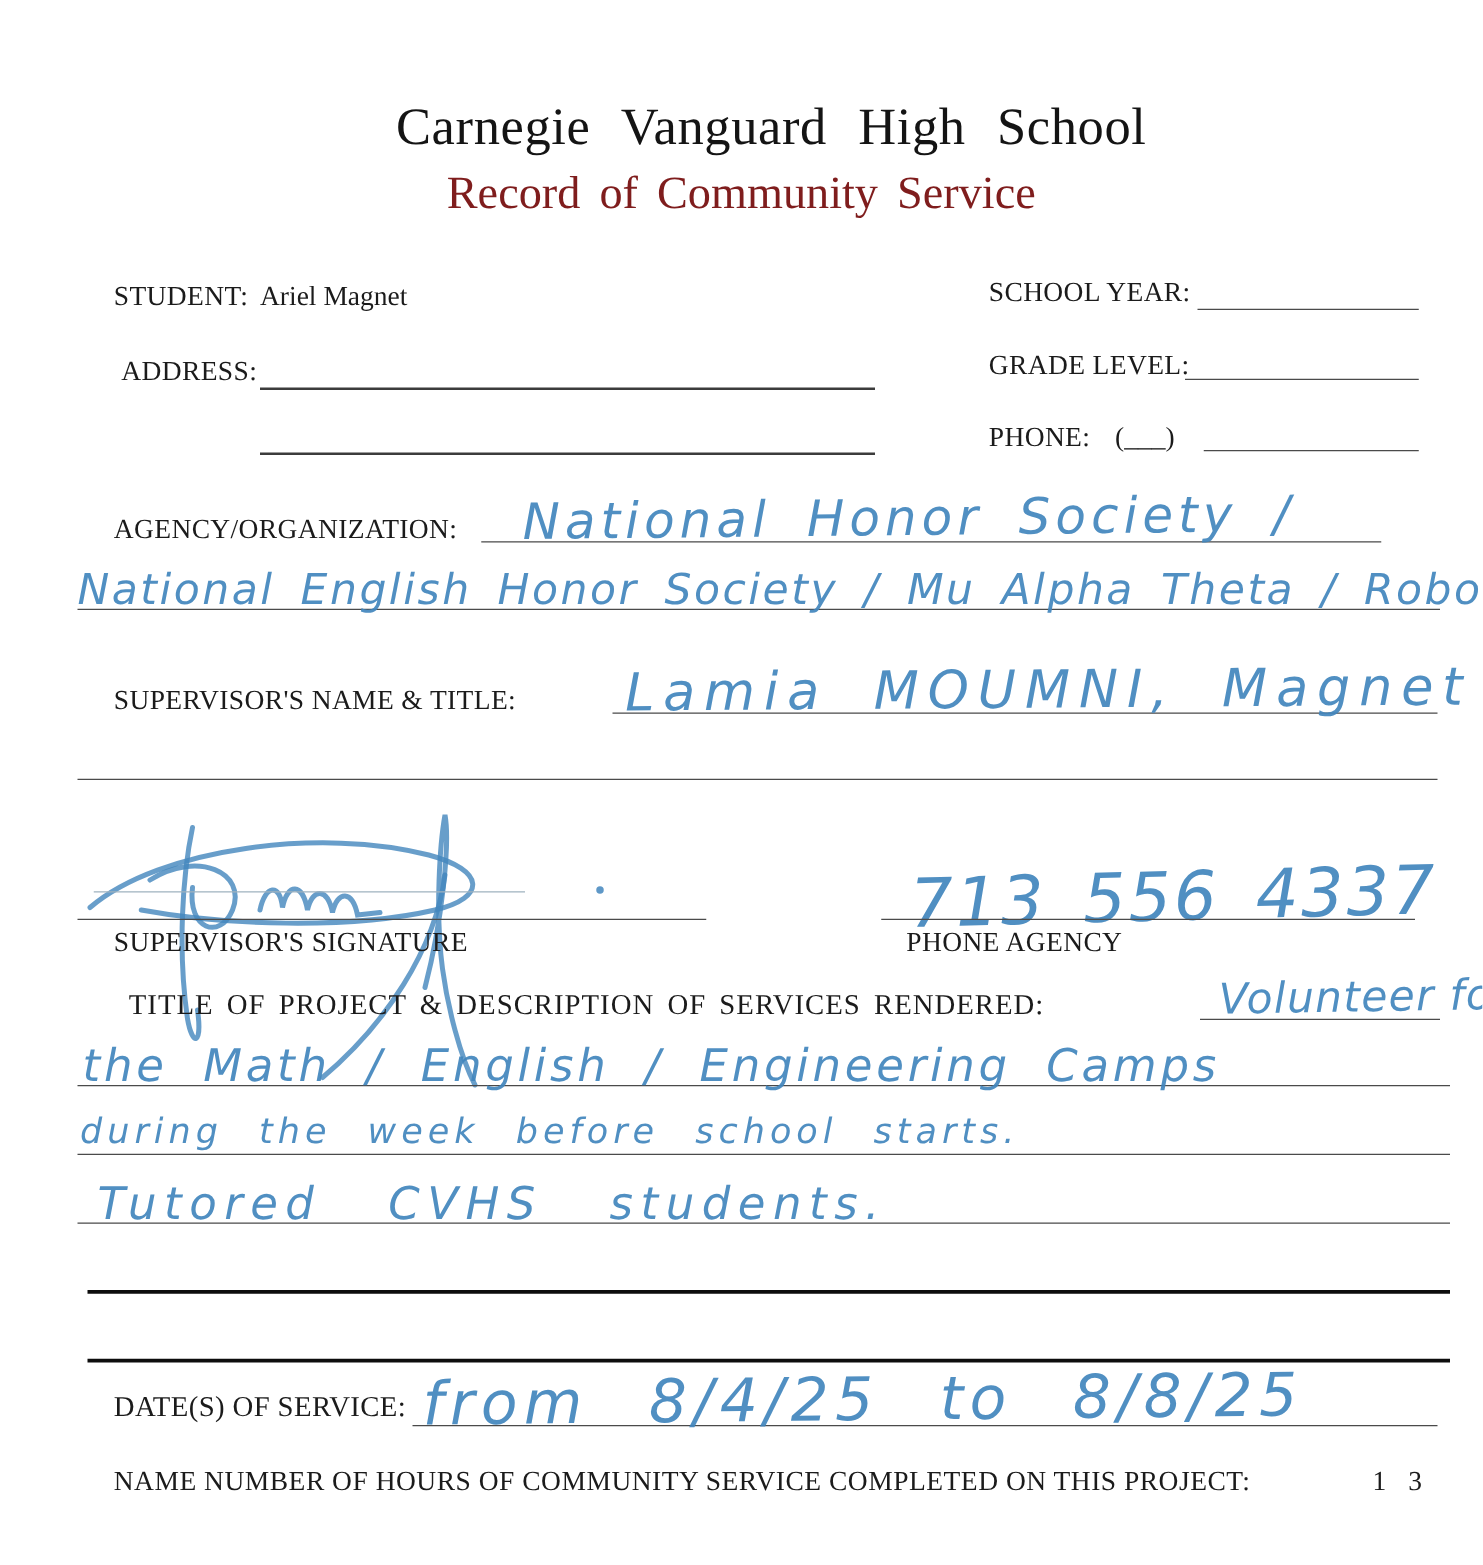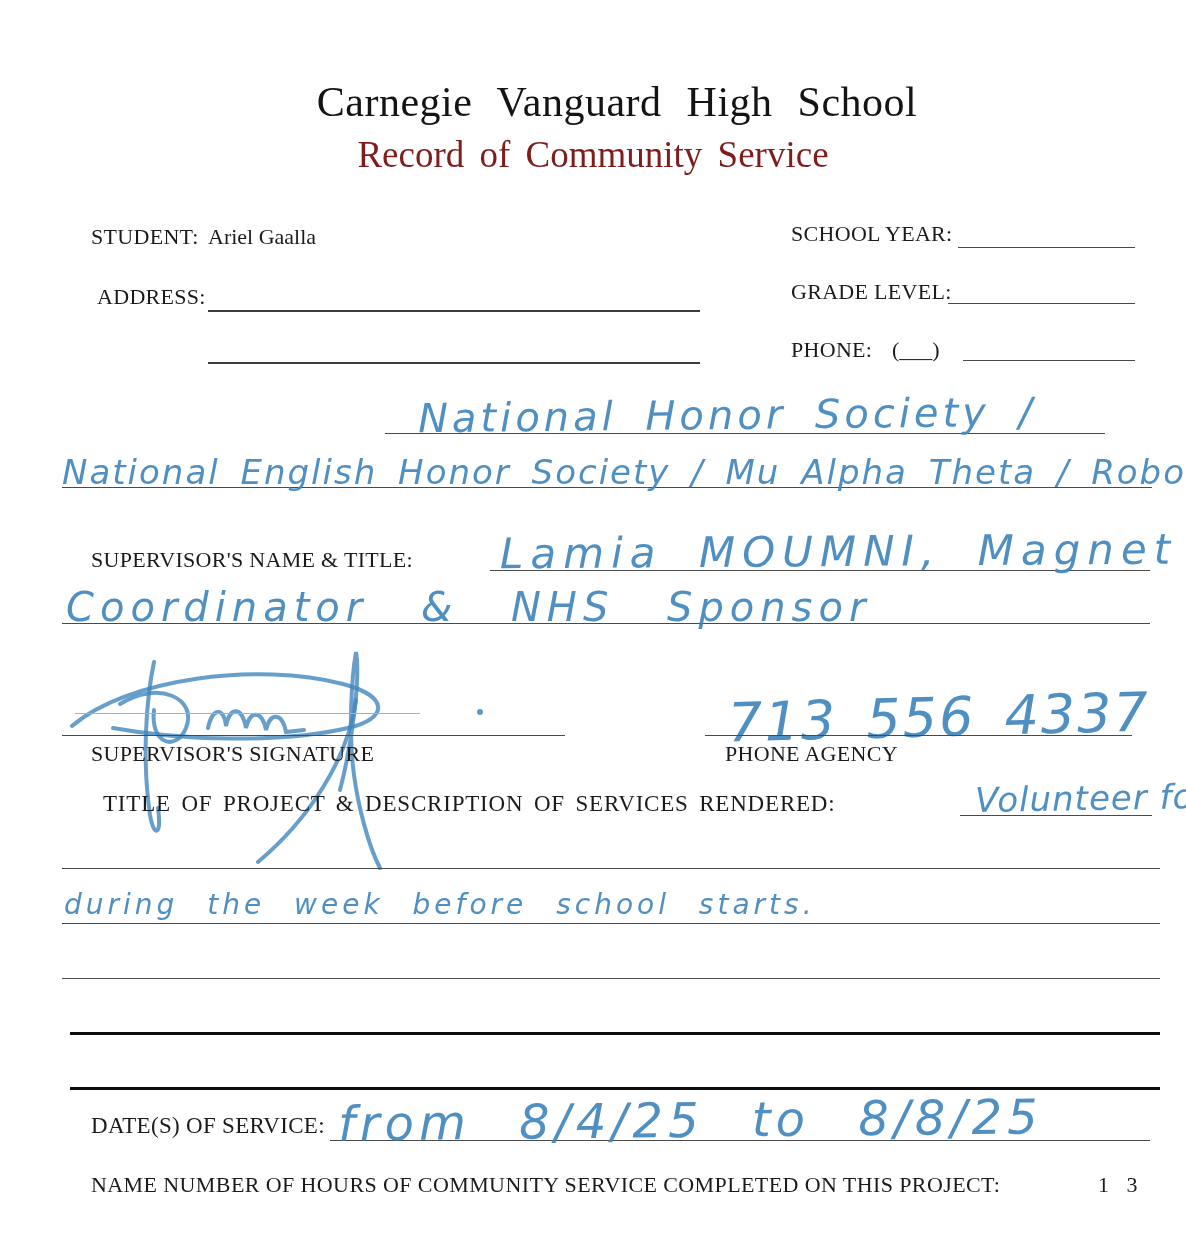--- a/index.html
+++ b/index.html
@@ -53,44 +53,44 @@
 </style>
 </head>
 <body>
 
 <div class="page" style="--ink: #4286bd;">
 
   <div class="title1" style="top:78px">Carnegie Vanguard High School</div>
   <div class="title2" style="top:133px">Record of Community Service</div>
 
   <div class="label" style="left:72px; top:224px">STUDENT:</div>
-  <div class="typed" style="left:208px; top:224px">Ariel Gaalla</div>
+  <div class="typed" style="left:208px; top:224px">Ariel Magnet</div>
   <div class="label" style="left:772px; top:221px">SCHOOL YEAR:</div>
   <div class="rule thin" style="left:958px; top:247px; width:177px"></div>
 
   <div class="label" style="left:78px; top:284px">ADDRESS:</div>
   <div class="rule" style="left:208px; top:310px; width:492px"></div>
   <div class="rule" style="left:208px; top:362px; width:492px"></div>
   <div class="label" style="left:772px; top:279px">GRADE LEVEL:</div>
   <div class="rule thin" style="left:948px; top:303px; width:187px"></div>
 
   <div class="label" style="left:772px; top:337px">PHONE:</div>
   <div class="typed" style="left:892px; top:337px">(___)</div>
   <div class="rule thin" style="left:963px; top:360px; width:172px"></div>
 
+  <div class="label" style="left:72px; top:410px">AGENCY/ORGANIZATION:</div>
   <div class="rule thin" style="left:385px; top:433px; width:720px"></div>
   <div class="rule thin" style="left:62px; top:487px; width:1090px"></div>
   <div class="hand" style="left:418px; top:392px; font-size:40px; letter-spacing:4px; word-spacing:12px; transform:rotate(-0.6deg)">National Honor Society /</div>
   <div class="hand" style="left:62px; top:452px; font-size:34px; letter-spacing:2px; word-spacing:8px">National English Honor Society / Mu Alpha Theta / Robotics</div>
 
   <div class="label" style="left:72px; top:547px">SUPERVISOR'S NAME &amp; TITLE:</div>
   <div class="rule thin" style="left:490px; top:570px; width:660px"></div>
   <div class="rule thin" style="left:62px; top:623px; width:1088px"></div>
   <div class="hand" style="left:500px; top:527px; font-size:42px; letter-spacing:7px; word-spacing:16px; transform:rotate(-0.4deg)">Lamia MOUMNI, Magnet</div>
-  <div class="hand" style="left:66px; top:584px; font-size:40px; letter-spacing:6px; word-spacing:34px">Coordinator &amp; NHS Sponsor</div>
 
   <svg class="sig" style="left:58px; top:640px; width:440px; height:230px" viewBox="0 0 440 230" aria-hidden="true">
     <path d="M14,86 C70,38 200,22 285,44 C330,56 332,78 290,88 C220,104 120,100 55,88"></path>
     <path d="M96,22 C88,60 84,120 92,175 C96,198 104,196 100,168"></path>
     <path d="M62,64 C100,40 140,58 128,88 C118,112 92,104 96,70"></path>
     <path d="M150,88 C154,68 166,66 168,86 C172,66 184,66 188,88 C192,70 204,70 208,90 C212,72 224,72 228,92 L246,90"></path>
     <path d="M282,150 C296,96 302,34 298,12 C294,34 290,90 296,135 C300,165 310,205 322,228"></path>
     <path d="M298,60 C290,120 250,180 200,222"></path>
   </svg>
   <div class="strike" style="left:75px; top:713px; width:345px"></div>
@@ -101,21 +101,23 @@
   <div class="hand" style="left:728px; top:686px; font-size:54px; letter-spacing:2px; word-spacing:10px; transform:rotate(-1.5deg)">713 556 4337</div>
   <div class="rule thin" style="left:705px; top:735px; width:427px"></div>
   <div class="label" style="left:706px; top:741px">PHONE AGENCY</div>
 
   <div class="label" style="left:84px; top:791px; font-size:23px; letter-spacing:0.8px; word-spacing:4px">TITLE OF PROJECT &amp; DESCRIPTION OF SERVICES RENDERED:</div>
   <div class="rule thin" style="left:960px; top:815px; width:192px"></div>
   <div class="rule thin" style="left:62px; top:868px; width:1098px"></div>
   <div class="rule thin" style="left:62px; top:923px; width:1098px"></div>
   <div class="rule thin" style="left:62px; top:978px; width:1098px"></div>
   <div class="hand" style="left:975px; top:778px; font-size:34px; letter-spacing:1px; transform:rotate(-1deg)">Volunteer for</div>
+  <div class="hand" style="left:66px; top:833px; font-size:36px; letter-spacing:3px; word-spacing:14px">the Math / English / Engineering Camps</div>
   <div class="hand" style="left:64px; top:888px; font-size:28px; letter-spacing:4px; word-spacing:16px">during the week before school starts.</div>
+  <div class="hand" style="left:78px; top:943px; font-size:36px; letter-spacing:6px; word-spacing:36px">Tutored CVHS students.</div>
 
   <div class="rule thick" style="left:70px; top:1032px; width:1090px"></div>
   <div class="rule thick" style="left:70px; top:1087px; width:1090px"></div>
 
   <div class="label" style="left:72px; top:1113px; font-size:23px">DATE(S) OF SERVICE:</div>
   <div class="rule thin" style="left:330px; top:1140px; width:820px"></div>
   <div class="hand" style="left:338px; top:1092px; font-size:48px; letter-spacing:5px; word-spacing:28px; transform:rotate(-0.6deg)">from 8/4/25 to 8/8/25</div>
 
   <div class="label" style="left:72px; top:1172px; font-size:22px; letter-spacing:0.4px">NAME NUMBER OF HOURS OF COMMUNITY SERVICE COMPLETED ON THIS PROJECT:</div>
   <div class="typed" style="left:1098px; top:1172px; letter-spacing:6px">1 3</div>

